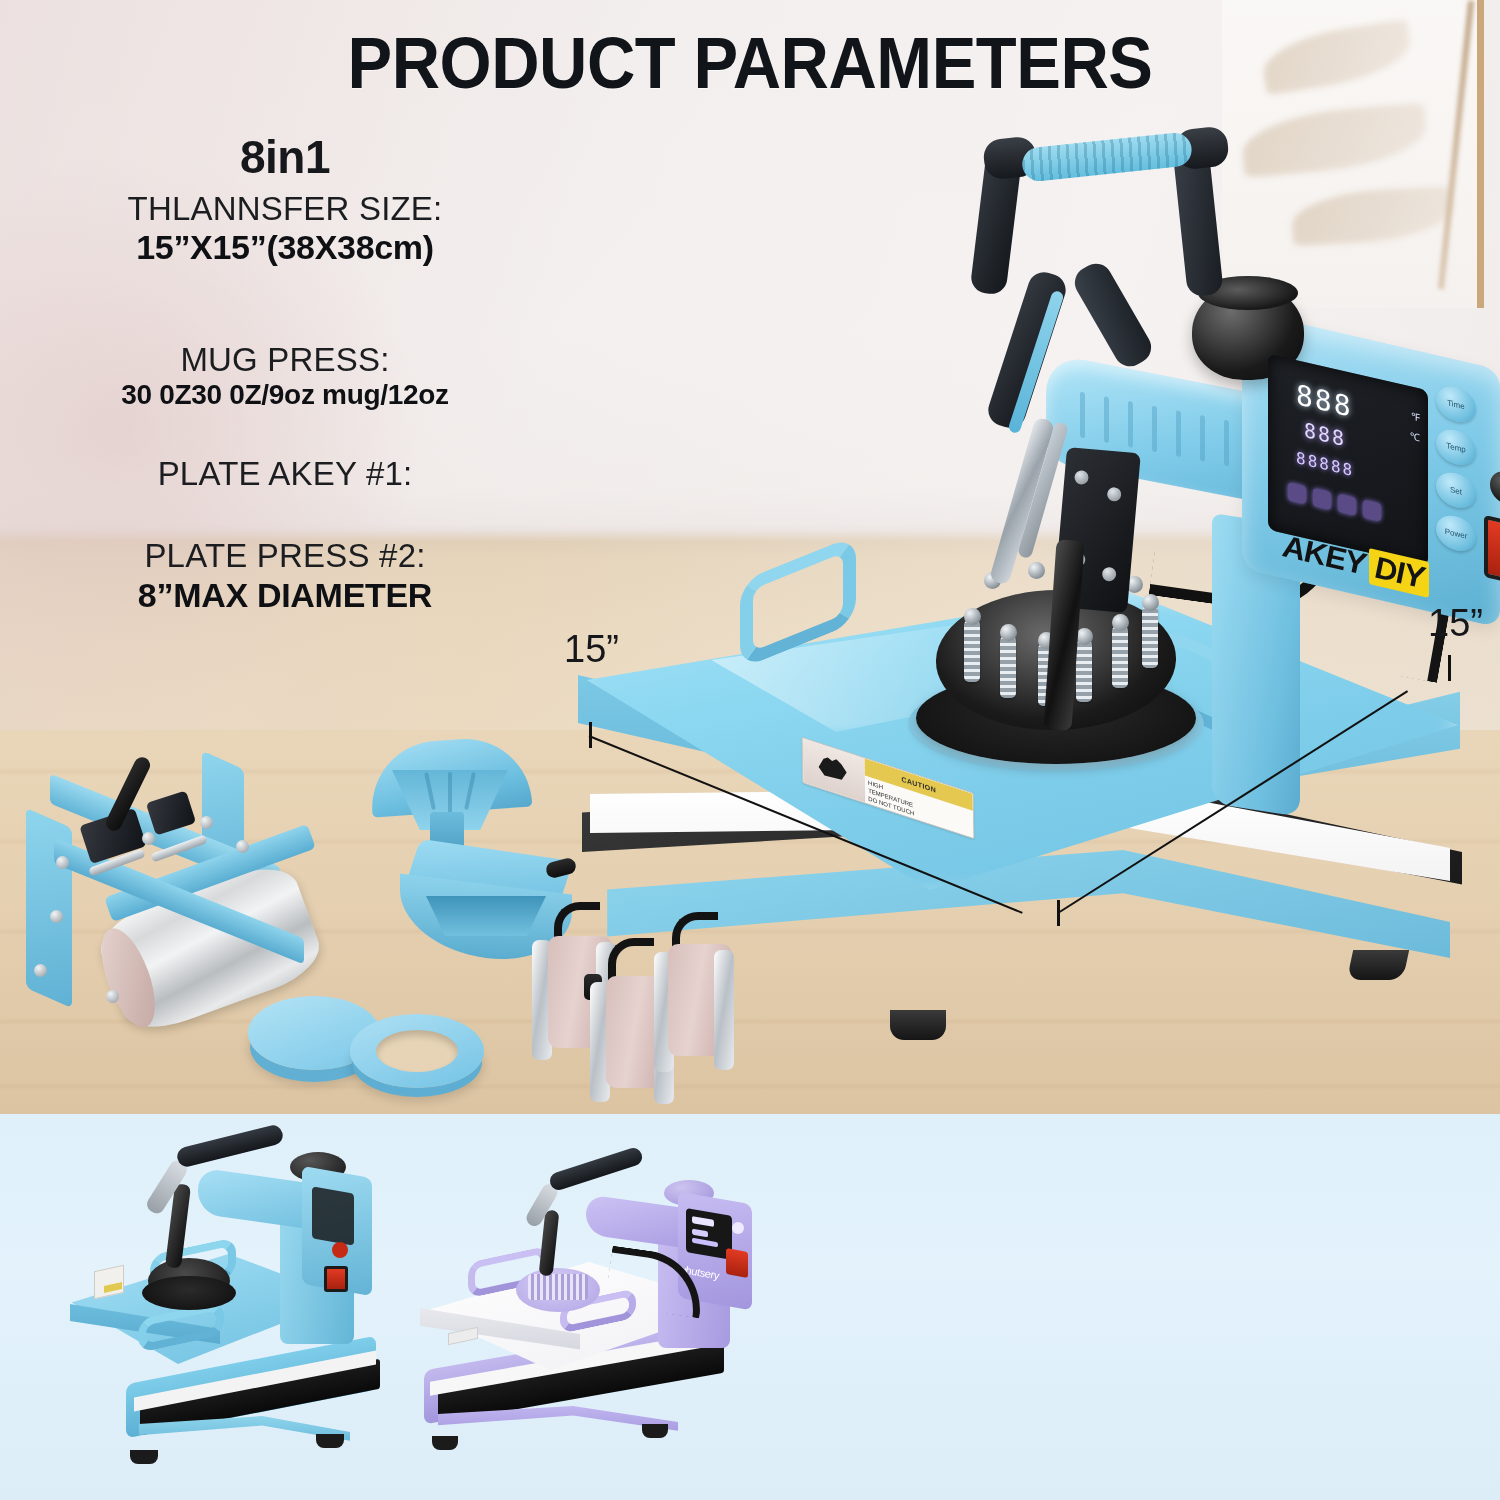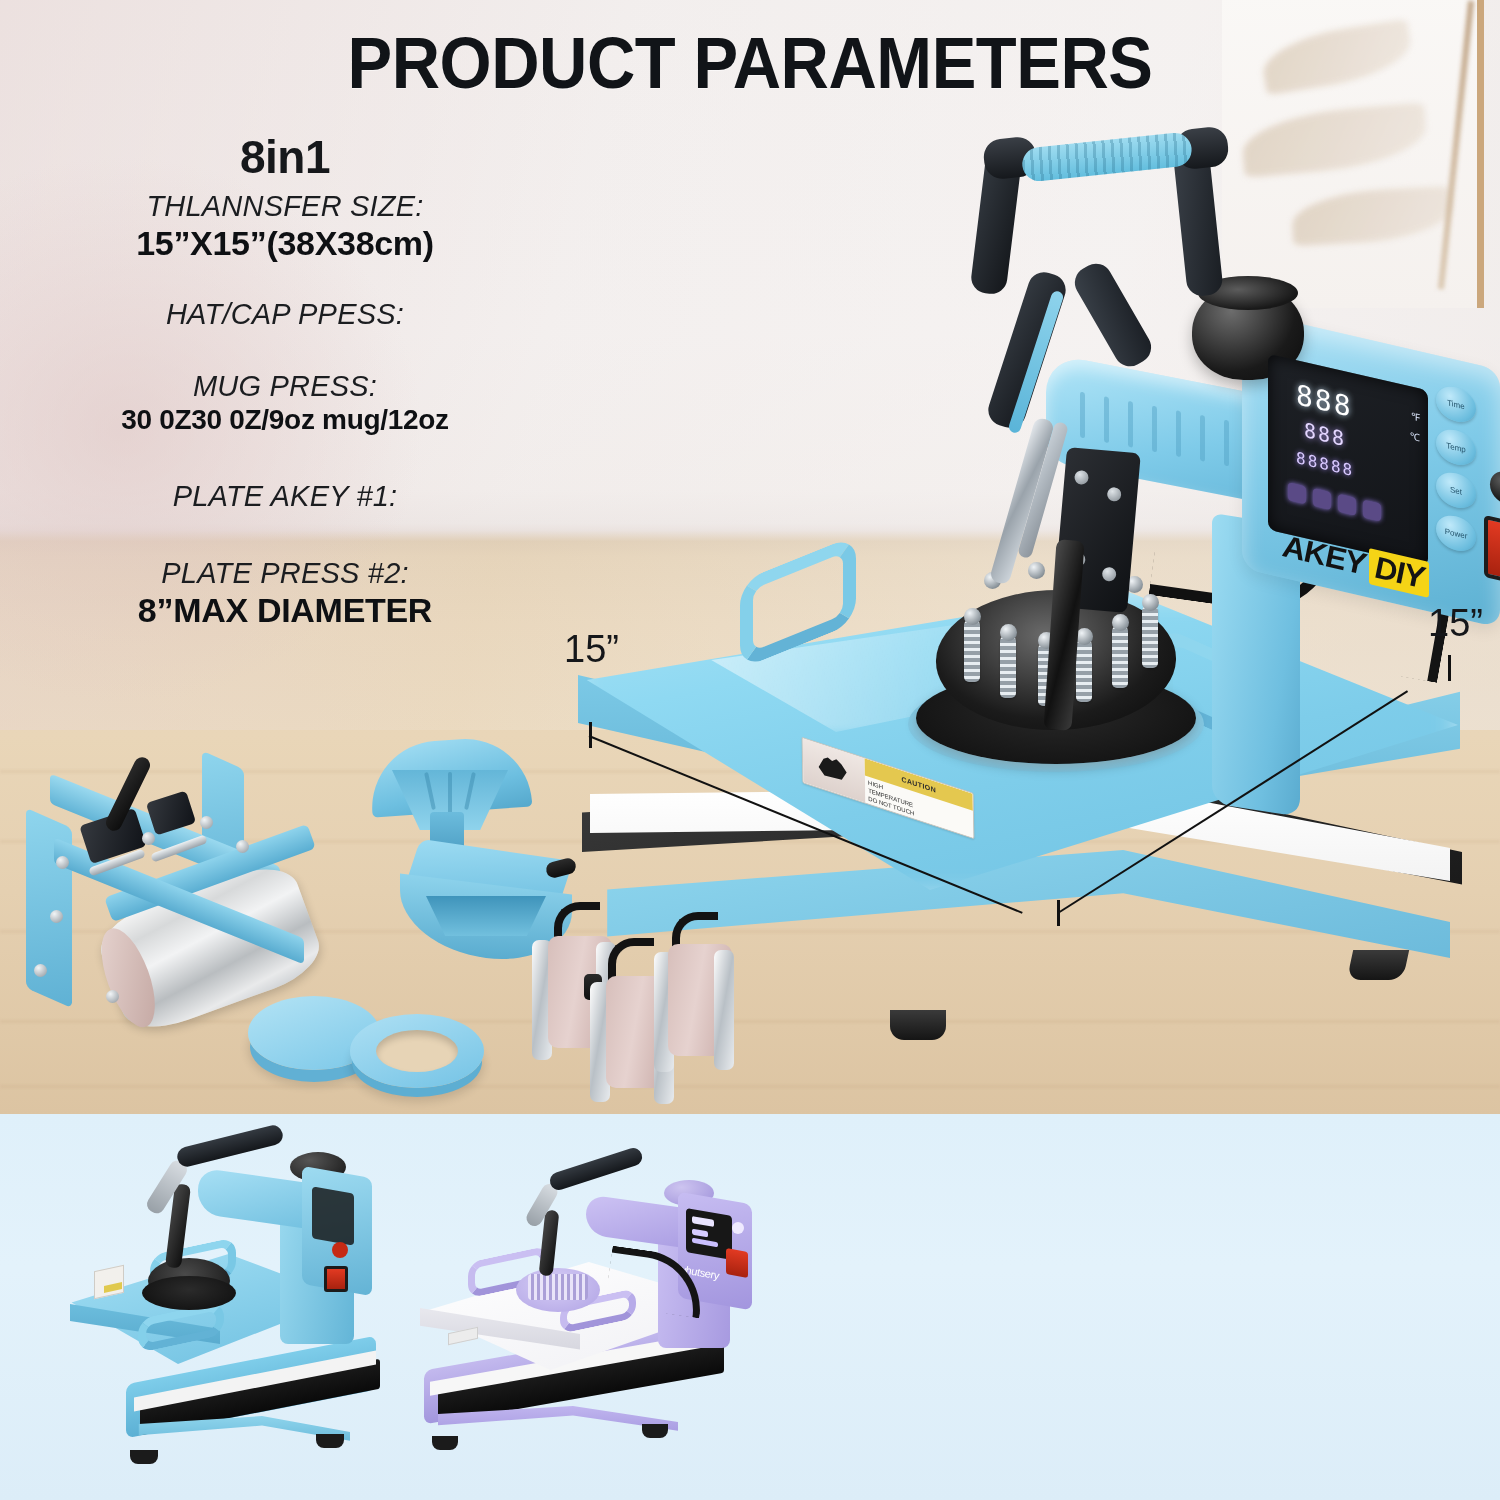--- a/index.html
+++ b/index.html
@@ -65,23 +65,22 @@
     text-shadow:0 1px 0 rgba(255,255,255,.55);
   }
 
   
   .specs { position:absolute; left:60px; top:130px; width:450px; text-align:center; color:#16181b; }
   .spec-hero {
     font-size:46px; font-weight:700; letter-spacing:-0.5px; margin-bottom:6px;
   }
   .spec-block { margin-bottom:10px; }
   .spec-label {
-    font-size:29px; font-weight:300; letter-spacing:0.2px; line-height:1.16;
+    font-size:33px; font-weight:300; letter-spacing:0.2px; line-height:1.16;
     color:#1b1d20;
-    font-style:italic;
   }
   .spec-value {
     font-size:34px; font-weight:700; letter-spacing:-0.3px; line-height:1.14;
     color:#0e1013;
   }
   .spec-value.small { font-size:28px; }
   .gap-a { height:26px; }
   .gap-b { height:28px; }
   .gap-c { height:34px; }
   .gap-d { height:34px; }
@@ -665,21 +664,20 @@
     <div class="specs">
       <div class="spec-hero">8in1</div>
 
       <div class="spec-block">
         <div class="spec-label">THLANNSFER SIZE:</div>
         <div class="spec-value">15”X15”(38X38cm)</div>
       </div>
       <div class="gap-a"></div>
 
       <div class="spec-block">
-        <div class="spec-label">HAT/CAP PPESS:</div>
       </div>
       <div class="gap-b"></div>
 
       <div class="spec-block">
         <div class="spec-label">MUG PRESS:</div>
         <div class="spec-value small">30 0Z30 0Z/9oz mug/12oz</div>
       </div>
       <div class="gap-c"></div>
 
       <div class="spec-block">

